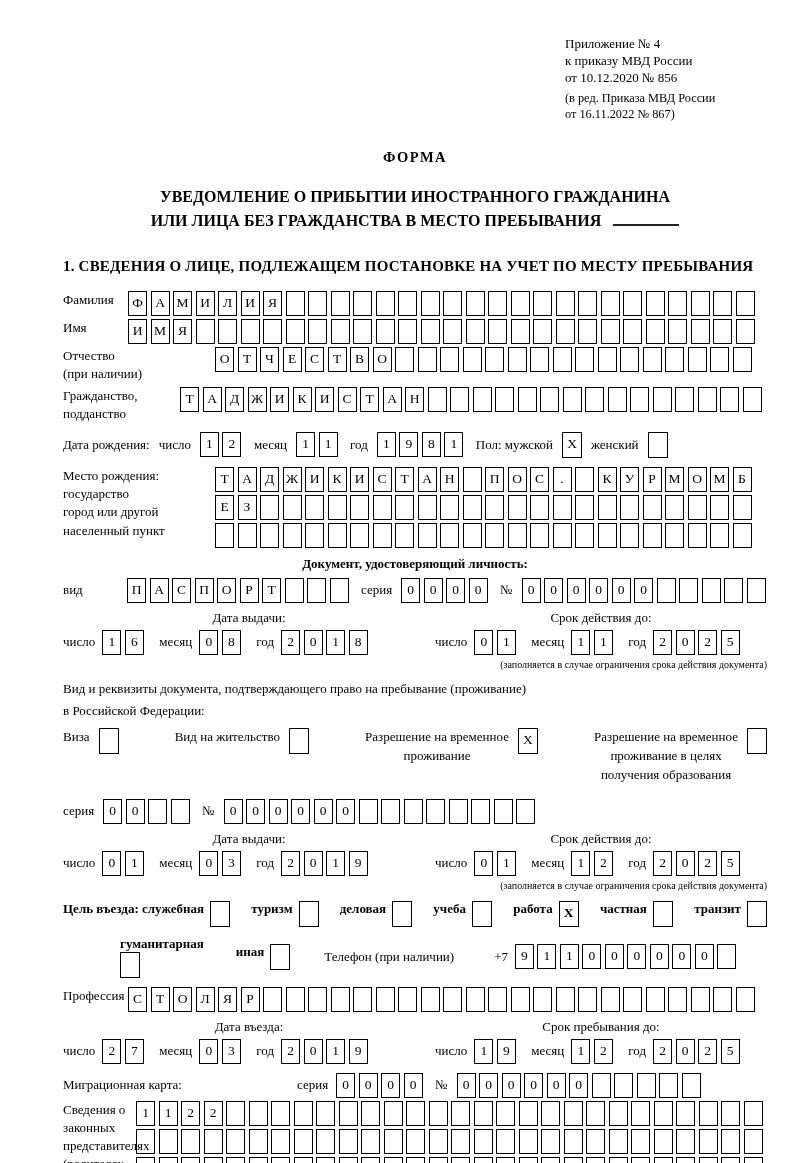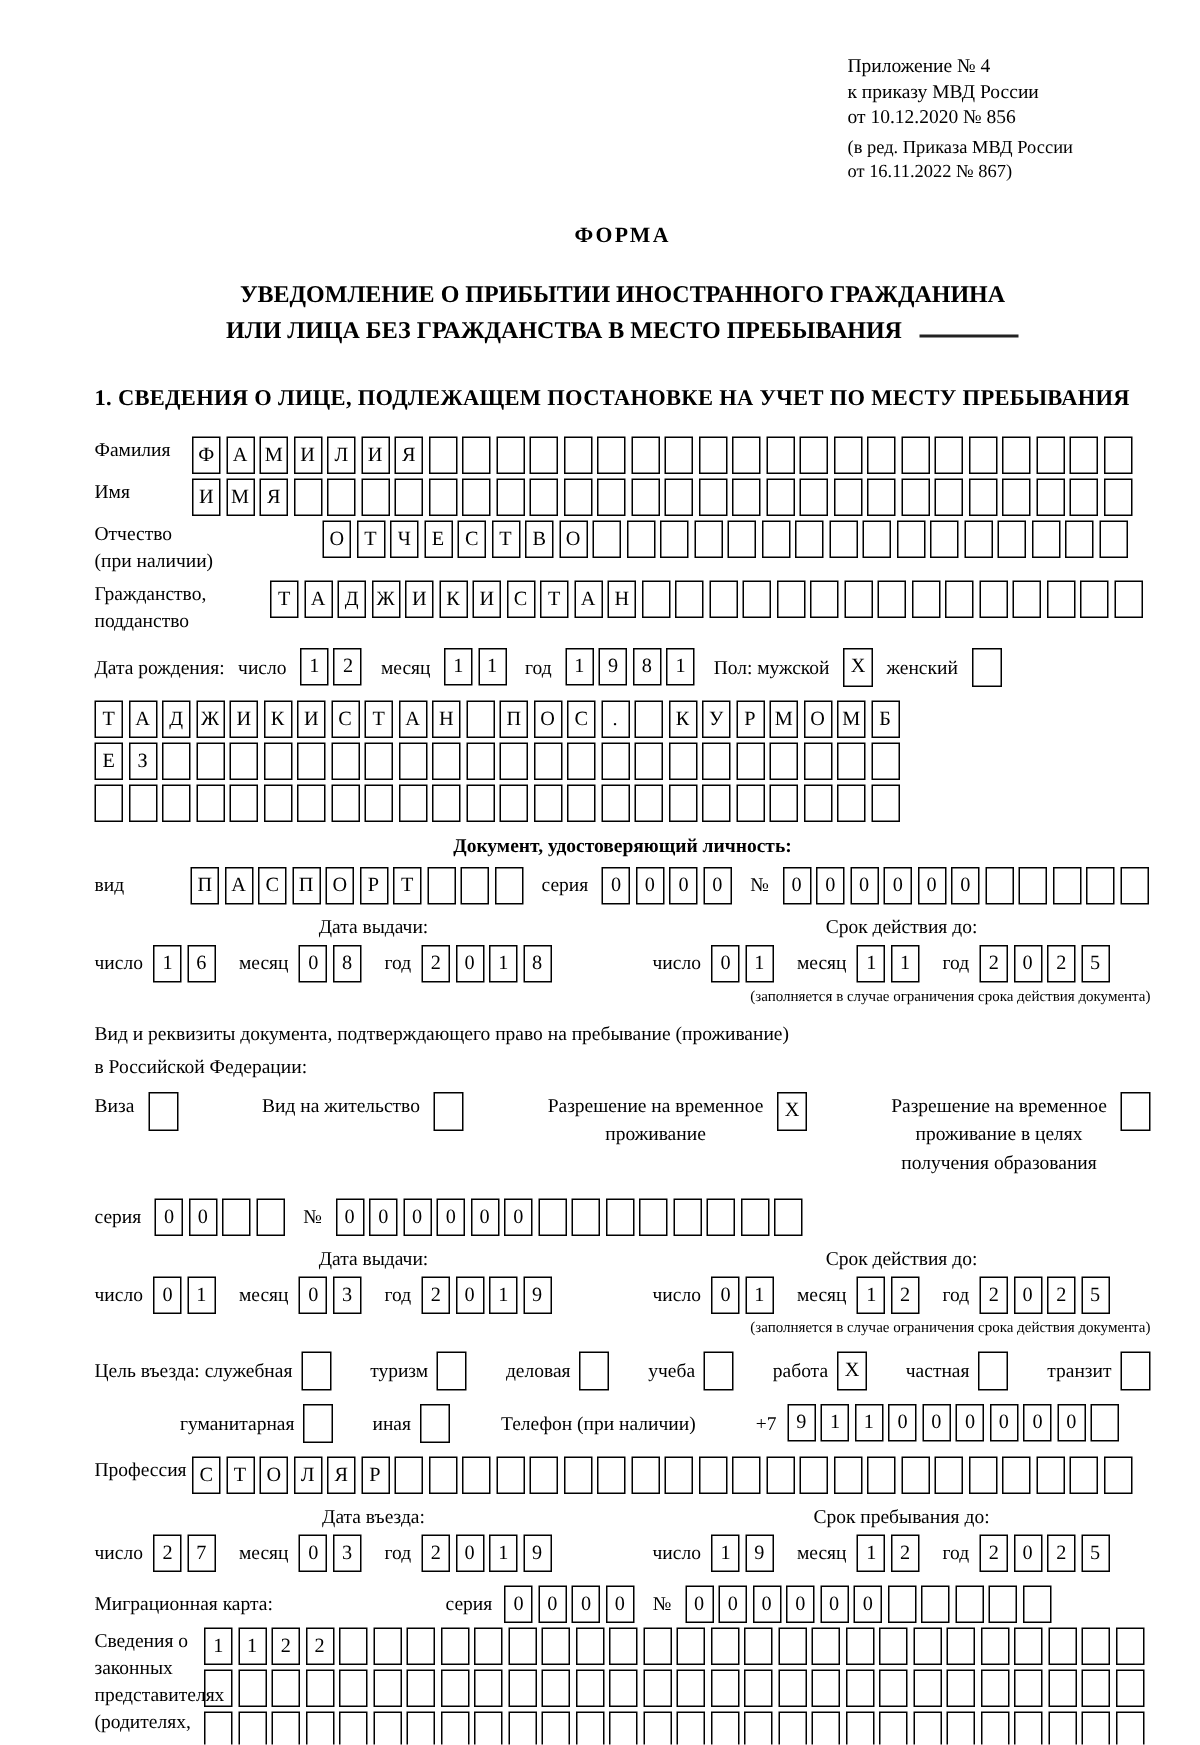--- a/index.html
+++ b/index.html
@@ -42,26 +42,26 @@
   .dgroup .boxes{margin-right:12px;}
   .dgroup .boxes:last-child{margin-right:0;}
   .note{font-size:10px;text-align:right;margin-top:4px;white-space:nowrap;}
 
   .plain{margin-top:8px;line-height:1.7;}
   .permit-row{display:flex;justify-content:space-between;align-items:flex-start;margin:6px 0 14px;}
   .pr-item{display:flex;align-items:flex-start;}
   .pr-item .txt{margin-right:9px;line-height:1.45;}
   .txt.center{text-align:center;}
   .purpose-row{display:flex;justify-content:space-between;align-items:center;margin-top:10px;}
-  .pair{display:flex;align-items:center;}
+  .pair{display:flex;align-items:flex-start;font-weight:bold;}
   .pair .lbl2{margin-right:6px;}
   .phone-row{display:flex;align-items:center;margin-top:9px;}
   .phone-row .sp{flex-shrink:0;}
   .mt8{margin-top:9px;}
-  .ml57{margin-left:57px;}
+  .ml57{margin-left:57px;flex-direction:column;}
   .mr8{margin-right:8px;}
 </style>
 </head>
 <body>
 
 <div class="page">
 
   <div class="appendix">
     <div>Приложение № 4</div>
     <div>к приказу МВД России</div>
@@ -238,20 +238,26 @@
     <span class="boxes checkbox">
         <span class="cell">X</span>
       </span>
     <span>женский</span>
     <span class="boxes checkbox">
         <span class="cell"></span>
       </span>
   </div>
 
   <div class="frow mt8">
+    <div class="lbl w152">
+      <div>Место рождения:</div>
+      <div>государство</div>
+      <div>город или другой</div>
+      <div>населенный пункт</div>
+    </div>
     <div class="stack">
       <div class="boxes">
           <span class="cell">Т</span>
           <span class="cell">А</span>
           <span class="cell">Д</span>
           <span class="cell">Ж</span>
           <span class="cell">И</span>
           <span class="cell">К</span>
           <span class="cell">И</span>
           <span class="cell">С</span>

